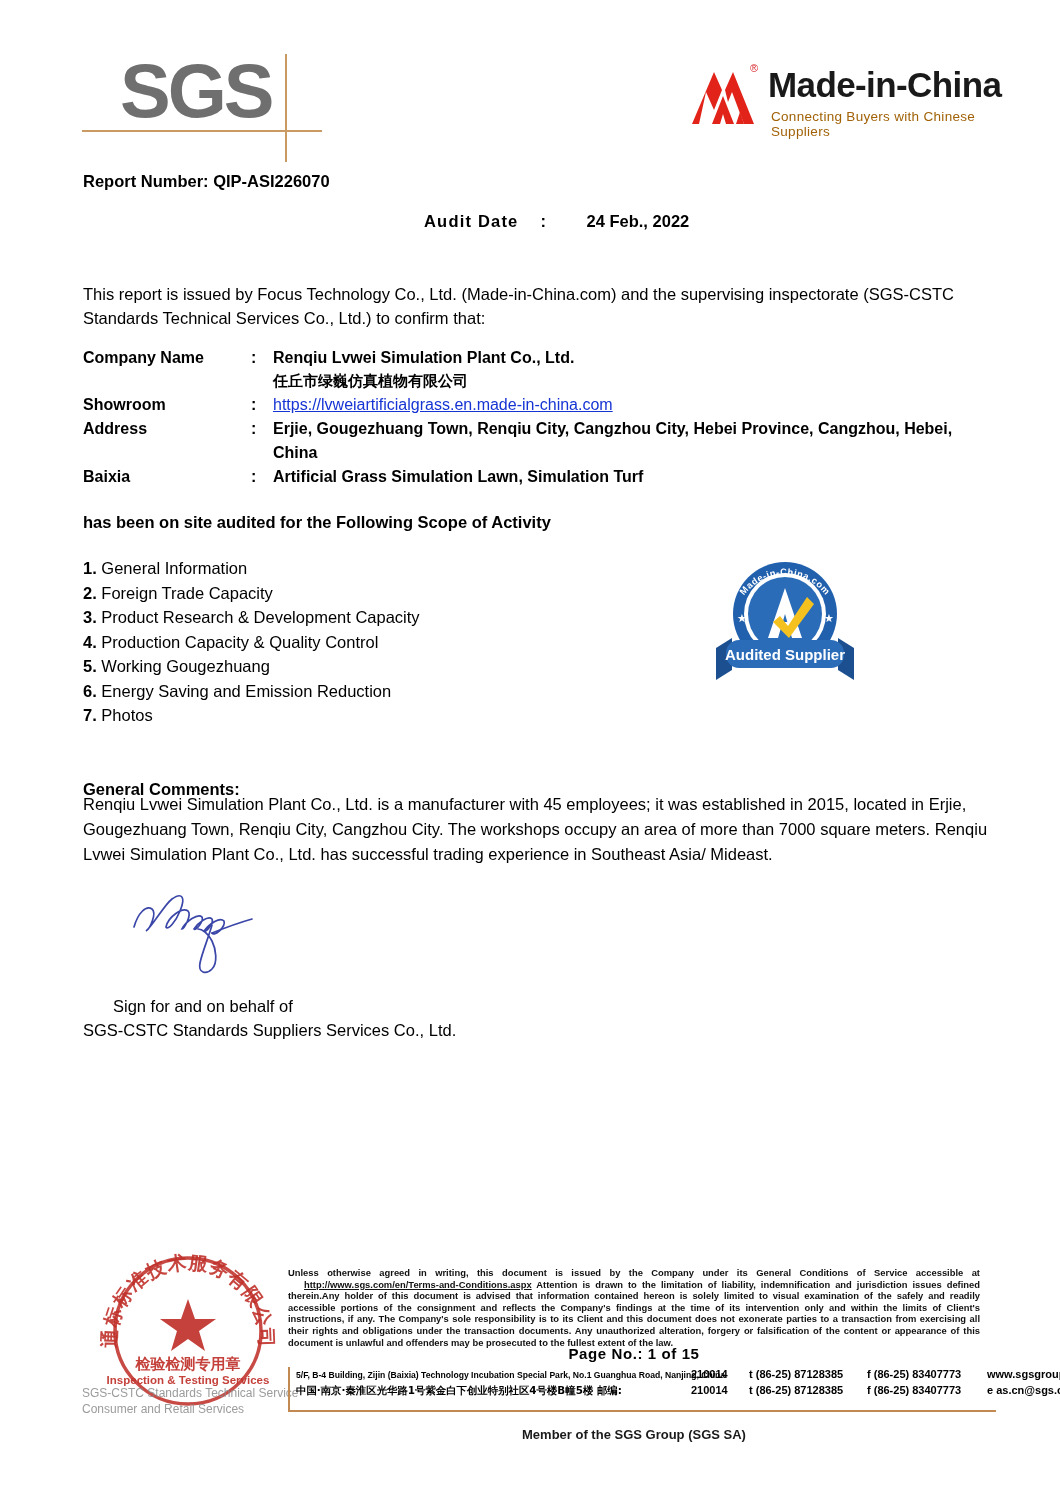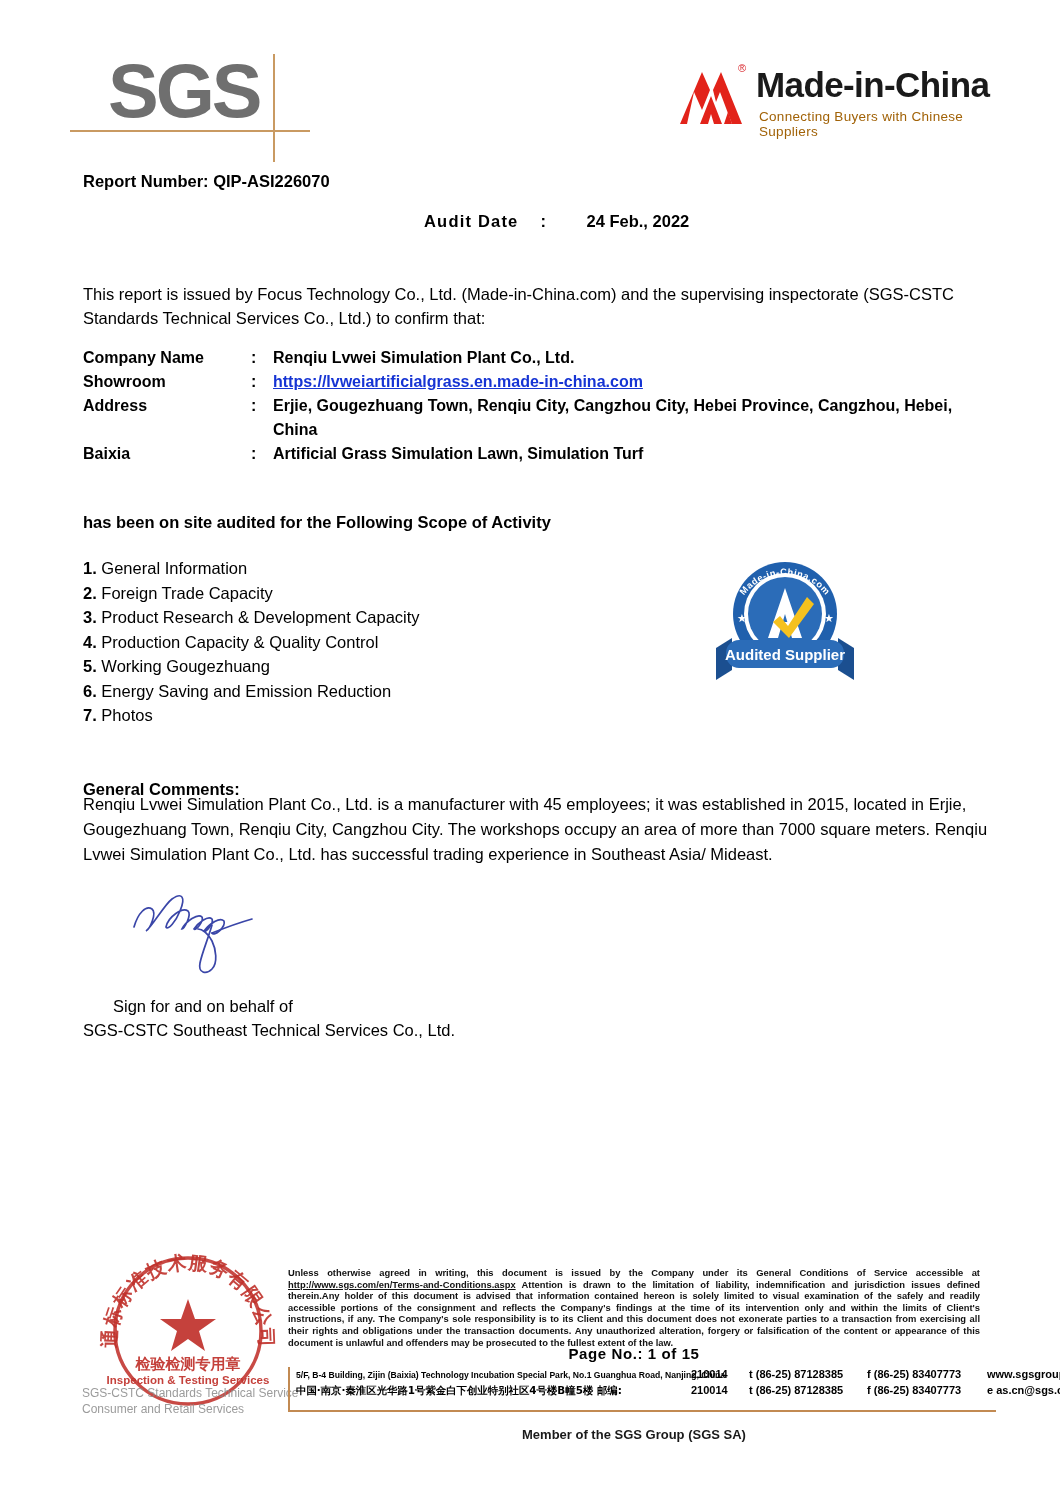--- a/index.html
+++ b/index.html
@@ -12,21 +12,21 @@
     height: 1499px;
     position: relative;
     font-family: "Liberation Sans", sans-serif;
     color: #000000;
     overflow: hidden;
   }
 
   
   .header {
     position: absolute;
-    top: 0; left: 0;
+    top: 0; left: 12px;
     width: 945px;
     height: 160px;
   }
   .sgs-logo {
     position: absolute;
     left: 108px;
     top: 52px;
     width: 210px;
     height: 90px;
   }
@@ -163,21 +163,21 @@
   }
   .info-value.cn {
     font-family: "DejaVu Sans", sans-serif;
     font-weight: bold;
     font-size: 15px;
     line-height: 23px;
   }
   .info-value.link {
     color: #1634d4;
     text-decoration: underline;
-    font-weight: bold;
+    font-weight: normal;
   }
 
   .scope-head {
     position: absolute;
     left: 83px;
     top: 353px;
     font-size: 16.5px;
     font-weight: bold;
   }
   .scope-list {
@@ -254,20 +254,21 @@
     width: 692px;
     font-size: 9.4px;
     line-height: 11.6px;
     color: #111111;
     text-align: justify;
     font-weight: bold;
   }
   .legal a {
     color: #111111;
     text-decoration: underline;
+    margin-left: 16px;
   }
   .page-line {
     position: absolute;
     left: 288px;
     top: 120px;
     width: 692px;
     text-align: center;
     font-size: 15px;
     font-weight: bold;
     letter-spacing: 0.6px;
@@ -341,20 +342,25 @@
 
   <div class="intro">This report is issued by Focus Technology Co., Ltd. (Made-in-China.com) and the supervising inspectorate (SGS-CSTC Standards Technical Services Co., Ltd.) to confirm that:</div>
 
   <div class="info">
     <div class="info-row">
       <div class="info-label">Company Name</div>
       <div class="info-colon">:</div>
       <div class="info-value">Renqiu Lvwei Simulation Plant Co., Ltd.</div>
     </div>
     <div class="info-row">
+      <div class="info-label"></div>
+      <div class="info-colon"></div>
+      <div class="info-value cn">任丘市绿巍仿真植物有限公司</div>
+    </div>
+    <div class="info-row">
       <div class="info-label">Showroom</div>
       <div class="info-colon">:</div>
       <div class="info-value link">https://lvweiartificialgrass.en.made-in-china.com</div>
     </div>
     <div class="info-row">
       <div class="info-label">Address</div>
       <div class="info-colon">:</div>
       <div class="info-value">Erjie, Gougezhuang Town, Renqiu City, Cangzhou City, Hebei Province, Cangzhou, Hebei, China</div>
     </div>
     <div class="info-row">
@@ -409,21 +415,21 @@
   <svg class="signature" viewBox="0 0 170 95">
     <g fill="none" stroke="#3a46a8" stroke-width="1.7" stroke-linecap="round">
       <path d="M6,42 C10,28 18,20 24,24 C29,28 22,44 18,46 C24,42 36,20 44,14 C54,7 58,12 52,26 C48,36 40,46 38,42 C40,32 54,22 60,26 C64,30 56,44 54,44 C58,36 70,28 74,32 C76,36 68,46 66,44 C70,38 80,30 84,34 C86,38 78,48 76,46 C82,38 92,32 96,36 C98,42 86,52 84,48"></path>
       <path d="M84,48 C94,44 110,38 124,34"></path>
       <path d="M84,40 C80,54 74,68 72,78 C70,88 78,90 84,84 C90,78 88,64 84,56 C80,48 74,44 70,44"></path>
     </g>
   </svg>
 
   <div class="signoff">
     <div class="line1">Sign for and on behalf of</div>
-    <div class="line2">SGS-CSTC Southeast Technical Services Co., Ltd.</div>
+    <div class="line2">SGS-CSTC Standards Suppliers Services Co., Ltd.</div>
   </div>
 </div>
 
 <div class="footer">
 
   <svg class="stamp" viewBox="0 0 220 180">
     <defs>
       <path id="stampArc" d="M 38,104 A 72,72 0 0 1 182,104" fill="none"></path>
       <path id="stampArcLow" d="M 44,104 A 66,66 0 0 0 176,104" fill="none"></path>
     </defs>

